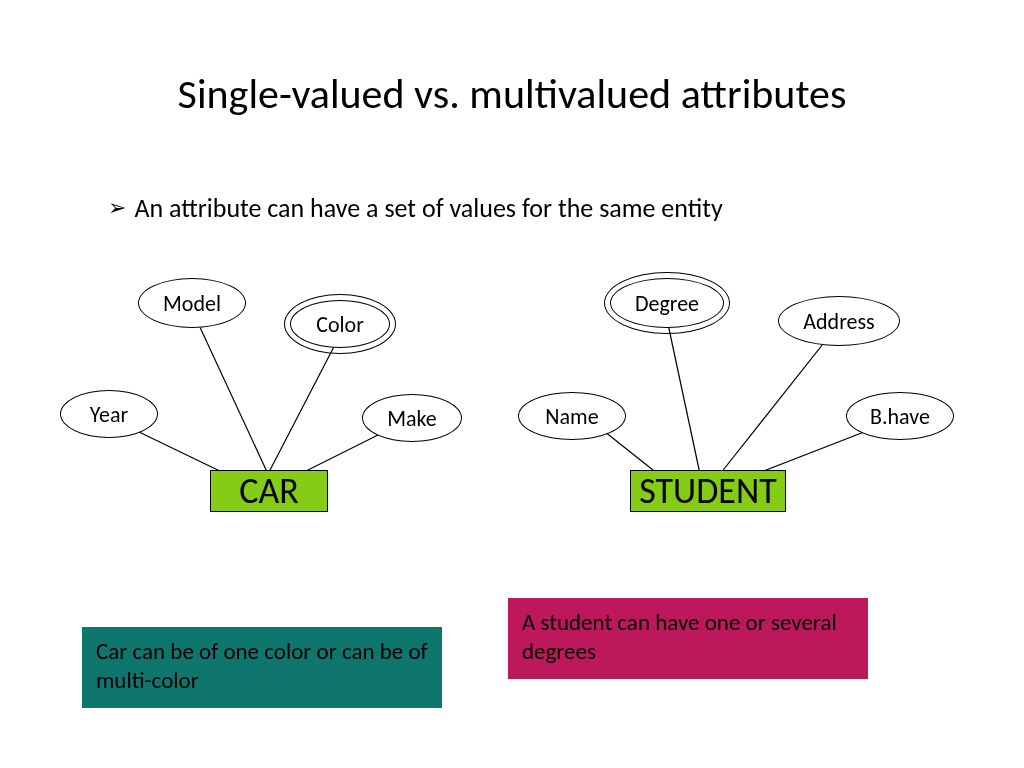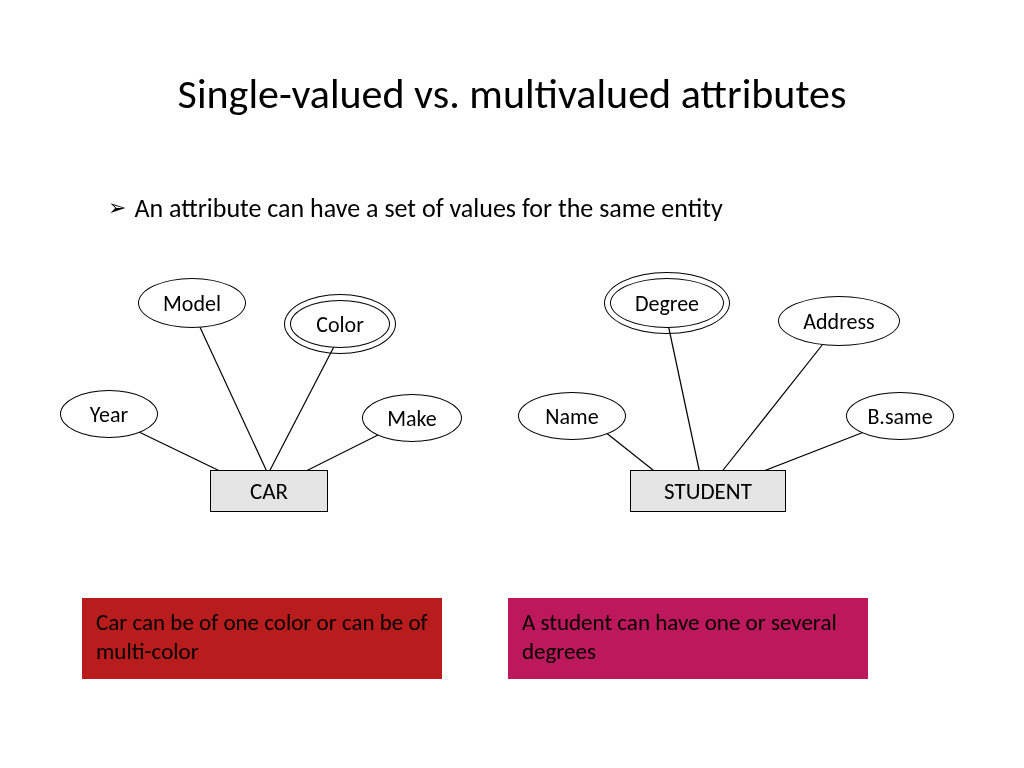--- a/index.html
+++ b/index.html
@@ -12,31 +12,31 @@
   .ellipse {
     position: absolute; border: 1.5px solid #000; border-radius: 50%;
     display: flex; align-items: center; justify-content: center;
     font-size: 22px; background: #fff; z-index: 2;
   }
   .ellipse.double::before {
     content: ""; position: absolute; left: -7px; right: -7px; top: -7px; bottom: -7px;
     border: 1.5px solid #000; border-radius: 50%;
   }
   .entity {
-    position: absolute; border: 1.5px solid #000; background: #e5e5e5;
+    position: absolute; border: 1.5px solid #000; background: #84cc16;
     display: flex; align-items: center; justify-content: center;
-    font-size: 23px; z-index: 2; padding: 4px 10px;
+    font-size: 36px; z-index: 2; padding: 4px 10px;
   }
   svg.lines { position: absolute; left: 0; top: 0; width: 1024px; height: 280px; z-index: 1; }
   svg.lines line { stroke: #000; stroke-width: 1.2; }
   .caption {
     position: absolute; font-size: 23px; padding: 10px 14px 12px 14px;
     line-height: 1.28; width: 360px;
   }
-  .caption.blue { background: #b91c1c; }
+  .caption.blue { background: #0f766e; margin-top: 29px; }
   .caption.orange { background: #be185d; }
 </style>
 </head>
 <body>
 
 <div class="slide">
 
   <div class="title">Single-valued vs. multivalued attributes</div>
 
   <div class="bullet-row">
@@ -77,21 +77,21 @@
     <div class="ellipse double" style="left:610px; top:18px; width:114px; height:50px;align-items:center;">
         <span>Degree</span>
       </div>
     <div class="ellipse" style="left:778px; top:36px; width:122px; height:50px;">
         <span>Address</span>
       </div>
     <div class="ellipse" style="left:518px; top:132px; width:108px; height:48px;">
         <span>Name</span>
       </div>
     <div class="ellipse" style="left:846px; top:132px; width:108px; height:48px;">
-        <span>B.same</span>
+        <span>B.have</span>
       </div>
     <div class="entity" style="left:630px; top:210px; width:156px; height:42px;">
         <span>STUDENT</span>
       </div>
   </div>
 
   <div class="caption blue" style="left:82px; top:598px;">Car can be of one color or can be of multi-color</div>
   <div class="caption orange" style="left:508px; top:598px;">A student can have one or several degrees</div>
 
 </div>

